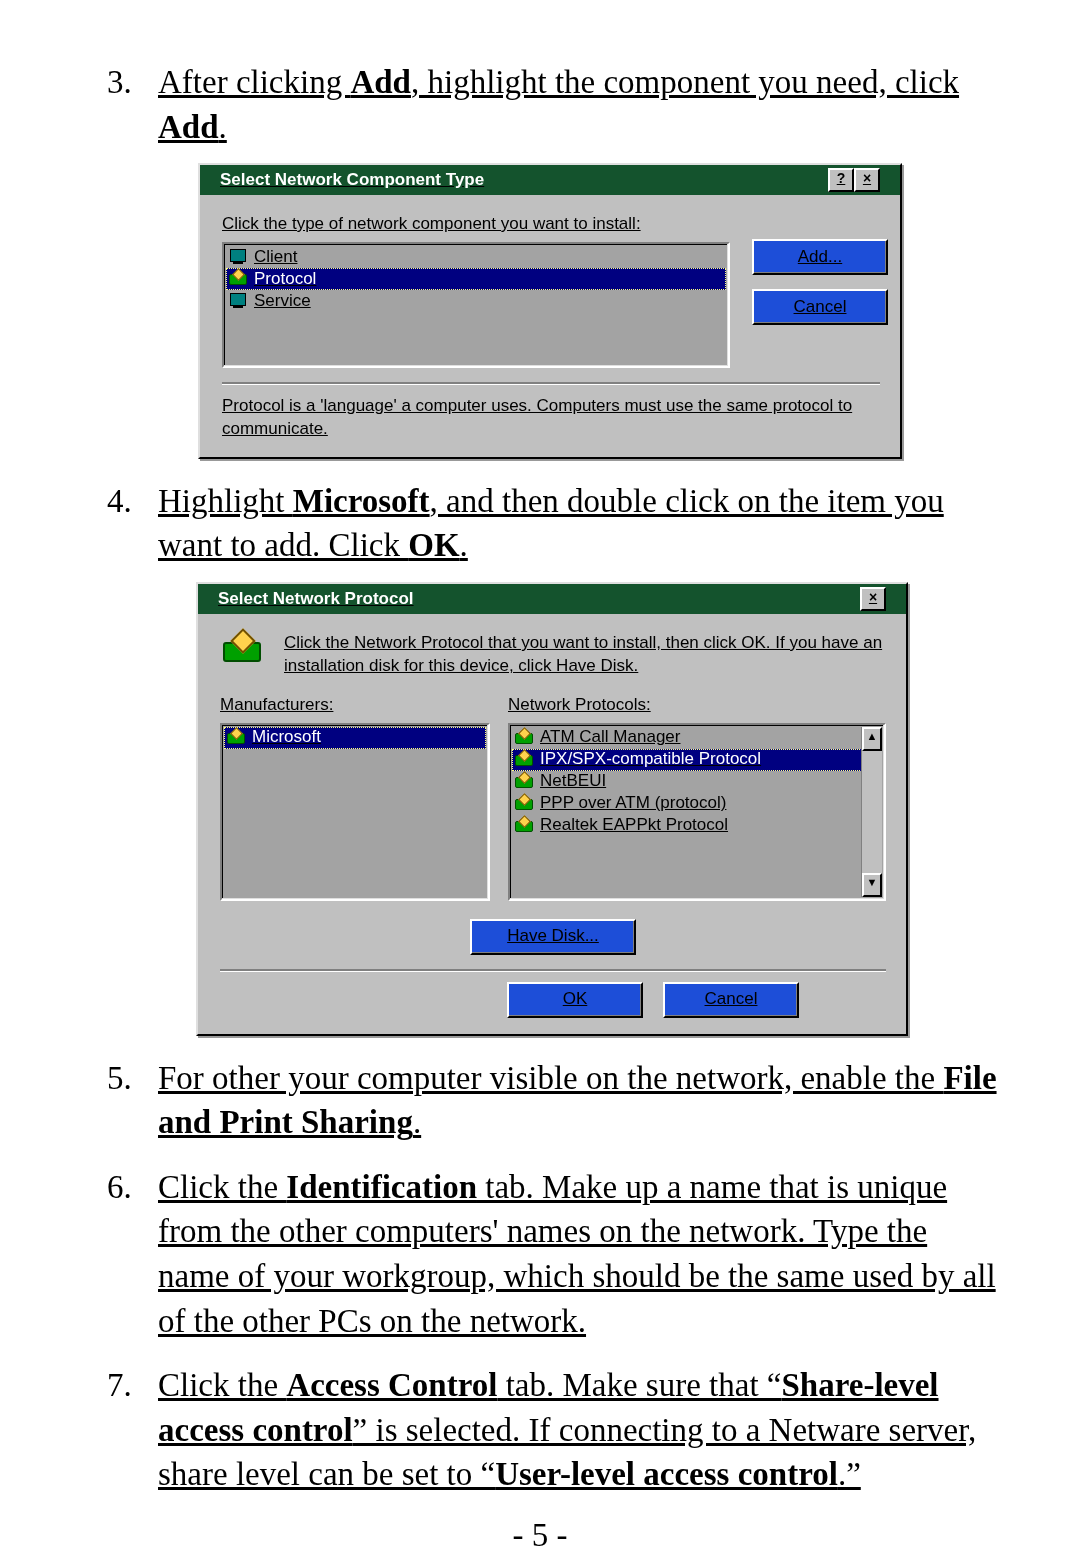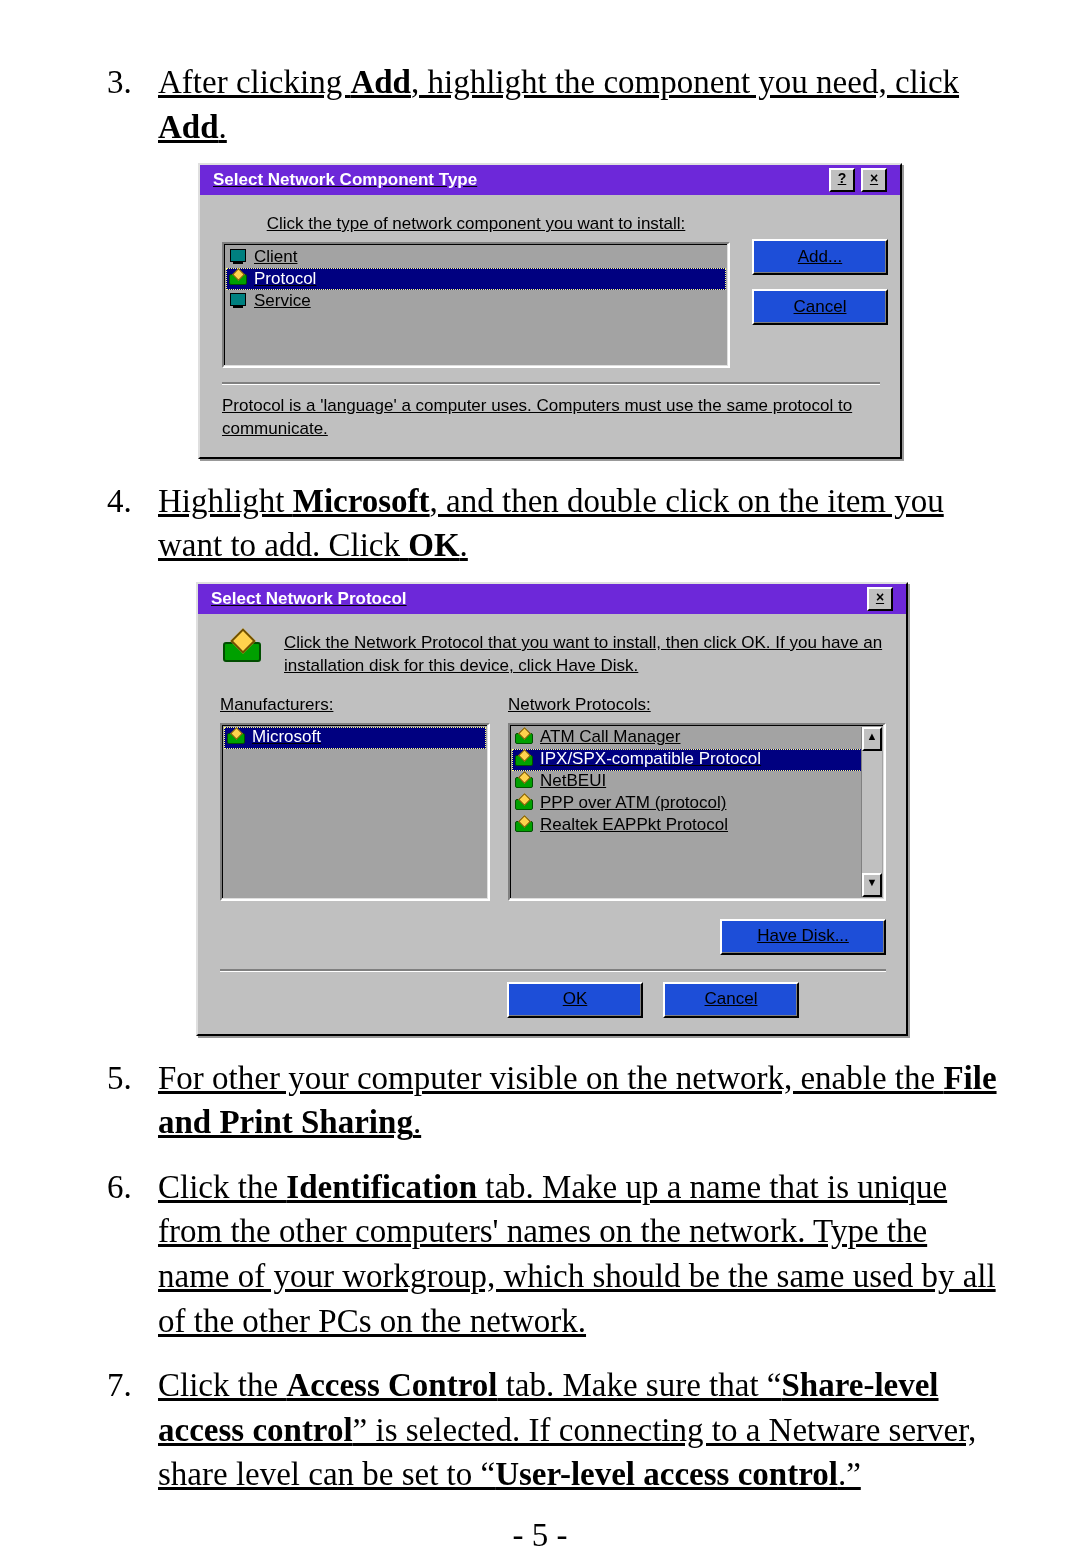--- a/index.html
+++ b/index.html
@@ -35,27 +35,27 @@
     font-family: "MS Sans Serif", "Microsoft Sans Serif", Tahoma, Arial, sans-serif;
     font-size: 17px;
     background: #c0c0c0;
     border: 2px solid #000;
     border-top-color: #dfdfdf;
     border-left-color: #dfdfdf;
     box-shadow: 2px 2px 0 rgba(0,0,0,.4);
     margin: 14px 0 20px 0;
   }
   .dlg .titlebar {
-    background: #6d28d9;
+    background: #14532d;
     color: #fff;
     font-weight: bold;
-    padding: 3px 13px;
+    padding: 3px 20px;
     display: flex;
     align-items: center;
-    gap: 6px;
+    gap: 0;
   }
   .dlg .titlebar .title { flex: 1; }
   .dlg .titlebar .tbbtn {
     width: 22px; height: 20px;
     background: #c0c0c0;
     border: 2px solid #000;
     border-top-color: #fff; border-left-color: #fff;
     color: #000;
     font-size: 14px; line-height: 16px;
     text-align: center;
@@ -132,36 +132,36 @@
   }
   .ico-proto-big::after {
     content:""; position:absolute; left:14px; top:0; width:14px; height:14px;
     background:#ffd24d; border:2px solid #705000; transform:rotate(45deg);
   }
 
   .divider { height: 2px; background: #808080; border-bottom: 1px solid #fff; margin: 14px 0 10px; }
 
   
   .dlg1 { width: 700px; margin-left: 40px; }
-  .dlg1 .row { display: flex; gap: 22px; text-align: center; }
+  .dlg1 .row { display: flex; gap: 22px; }
   .dlg1 .left { flex: 1; }
   .dlg1 .right { width: 128px; display: flex; flex-direction: column; gap: 14px; padding-top: 26px; }
   .dlg1 .list { height: 118px; }
 
   
   .dlg2 { width: 708px; margin-left: 38px; }
   .dlg2 .intro { display: flex; gap: 20px; align-items: flex-start; margin-bottom: 16px; }
   .dlg2 .cols { display: flex; gap: 18px; }
   .dlg2 .col-mfr { width: 270px; }
   .dlg2 .col-proto { flex: 1; }
   .dlg2 .list2 { height: 170px; position: relative; }
   .dlg2 .scroll { position:absolute; top:2px; right:2px; bottom:2px; width:20px; background:#c0c0c0;
                   border-left:1px solid #808080; display:flex; flex-direction:column; justify-content:space-between;}
   .dlg2 .scroll .arrow { height:20px; background:#c0c0c0; border:2px solid #000; border-top-color:#fff; border-left-color:#fff; font-size:11px; text-align:center; line-height:15px;}
-  .dlg2 .btnrow { display:flex; justify-content:flex-end; gap:18px; margin-top:18px; }
+  .dlg2 .btnrow { display:flex; justify-content:center; gap:18px; margin-top:18px; }
   .dlg2 .btnrow2 { display:flex; justify-content:center; gap:20px; margin-top:10px; padding-left:200px;}
   .underline-first::first-letter { text-decoration: underline; }
 
   .pagenum { text-align:center; font-size:33px; margin-top:18px; }
 </style>
 </head>
 <body>
 
 <div class="page">
 

